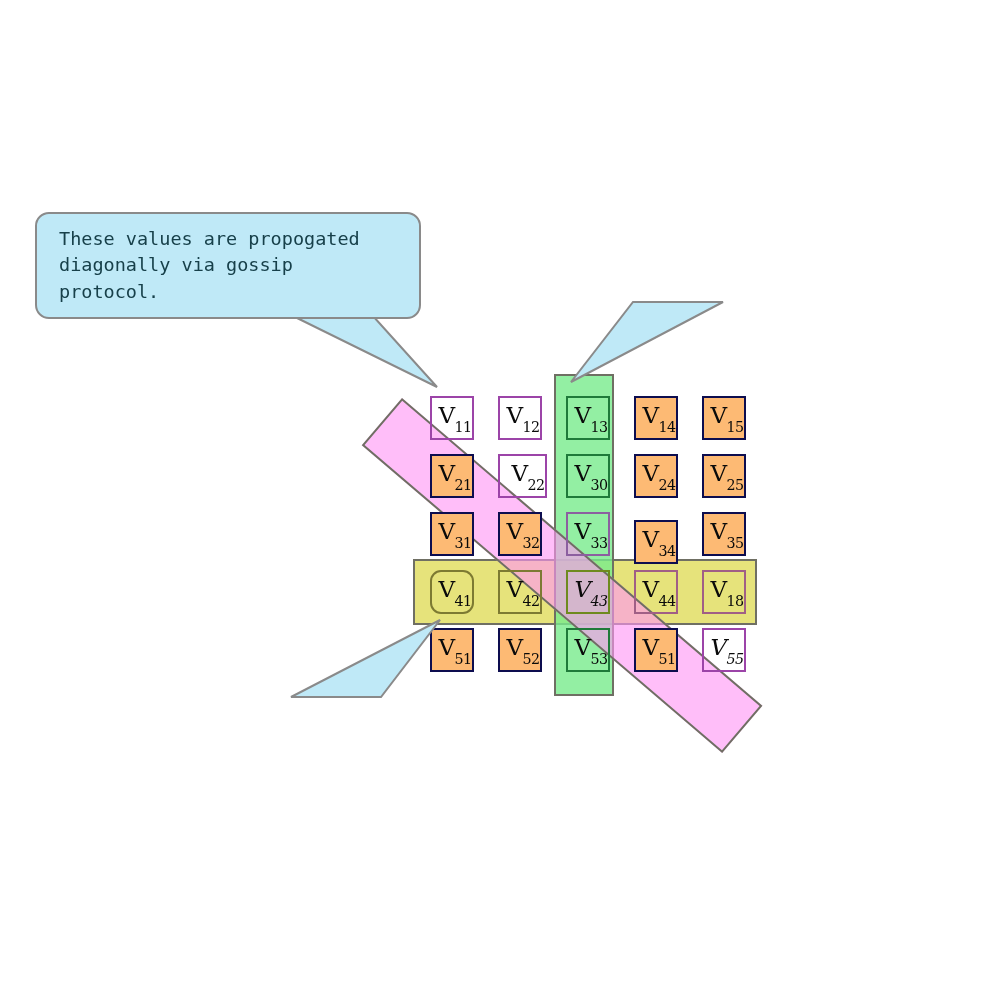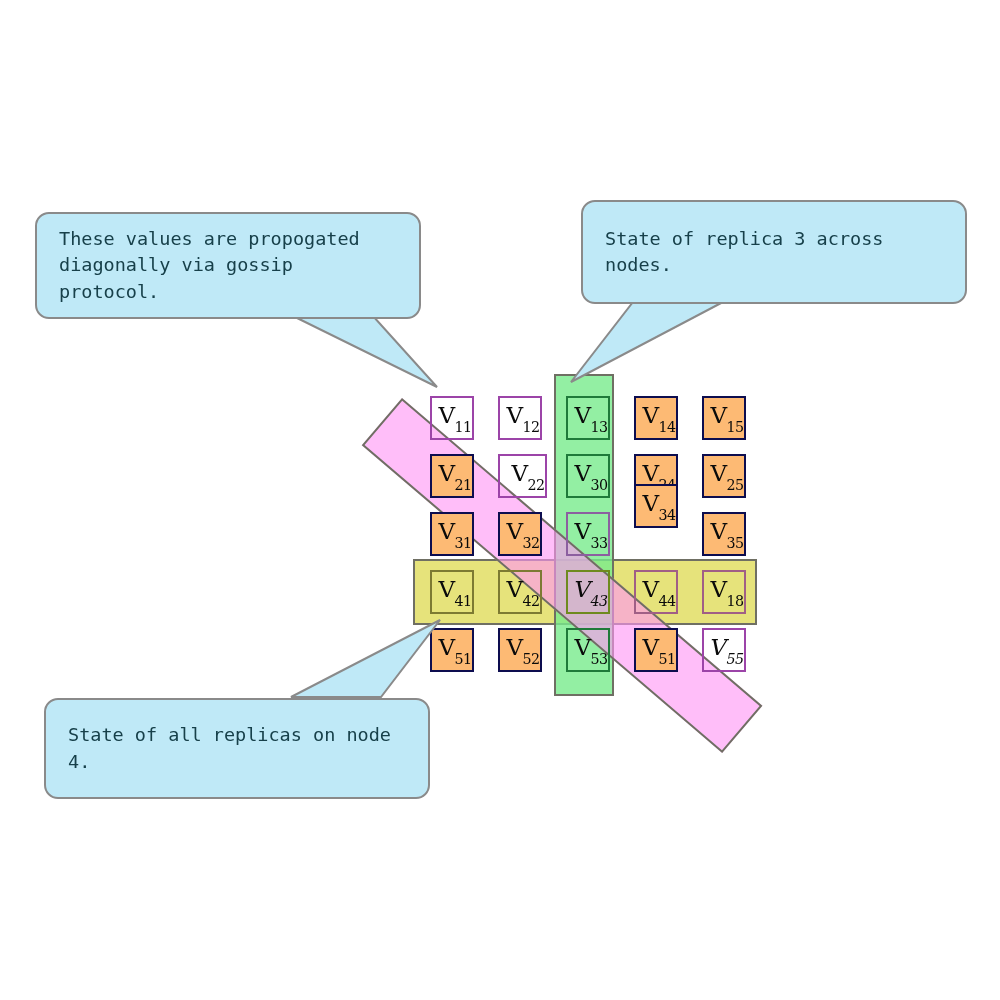--- a/index.html
+++ b/index.html
@@ -146,27 +146,21 @@
 
   <svg class="callout-tail" style="left:0; top:0; width:1000px; height:1000px;">
     <polygon points="291,697 381,697 440,620" fill="#bfe9f7" stroke="#8a8a8a" stroke-width="2"></polygon>
   </svg>
 
   <div class="callout" style="left:35px; top:212px; width:386px; height:107px;">
     <div class="callout-text">These values are propogated
 diagonally via gossip protocol.</div>
   </div>
 
-  <div class="callout" style="left:581px; top:200px; width:386px; height:104px;">
-    <div class="callout-text">State of replica 3 across nodes.</div>
-  </div>
-
-  <div class="callout" style="left:44px; top:698px; width:386px; height:101px;">
-    <div class="callout-text">State of all replicas on node 4.</div>
-  </div>
+
 
   <div id="grid-layer">
       <div class="cell hl-pink" style="left: 430px; top: 396px;">
         <span class="cell-label">V<sub>11</sub></span>
       </div>
       <div class="cell hl-pink" style="left: 498px; top: 396px;">
         <span class="cell-label">V<sub>12</sub></span>
       </div>
       <div class="cell hl-green" style="left: 566px; top: 396px;">
         <span class="cell-label">V<sub>13</sub></span>
@@ -194,27 +188,27 @@
       </div>
       <div class="cell hl-plain" style="left: 430px; top: 512px;">
         <span class="cell-label">V<sub>31</sub></span>
       </div>
       <div class="cell hl-plain" style="left: 498px; top: 512px;">
         <span class="cell-label">V<sub>32</sub></span>
       </div>
       <div class="cell hl-purple" style="left: 566px; top: 512px;">
         <span class="cell-label">V<sub>33</sub></span>
       </div>
-      <div class="cell hl-plain" style="left: 634px; top: 484px; padding-left: 8px;">
+      <div class="cell hl-plain" style="left: 634px; top: 520px; padding-left: 8px;">
         <span class="cell-label">V<sub>34</sub></span>
       </div>
       <div class="cell hl-plain" style="left: 702px; top: 512px;">
         <span class="cell-label">V<sub>35</sub></span>
       </div>
-      <div class="cell hl-yellow" style="left: 430px; top: 570px;">
+      <div class="cell hl-yellow" style="left: 430px; top: 570px; border-radius: 11px;">
         <span class="cell-label">V<sub>41</sub></span>
       </div>
       <div class="cell hl-yellow" style="left: 498px; top: 570px;">
         <span class="cell-label">V<sub>42</sub></span>
       </div>
       <div class="cell hl-greenyellow" style="left: 566px; top: 570px;">
         <span class="cell-label">V<sub>43</sub></span>
       </div>
       <div class="cell hl-pinkyellow" style="left: 634px; top: 570px;">
         <span class="cell-label">V<sub>44</sub></span>

